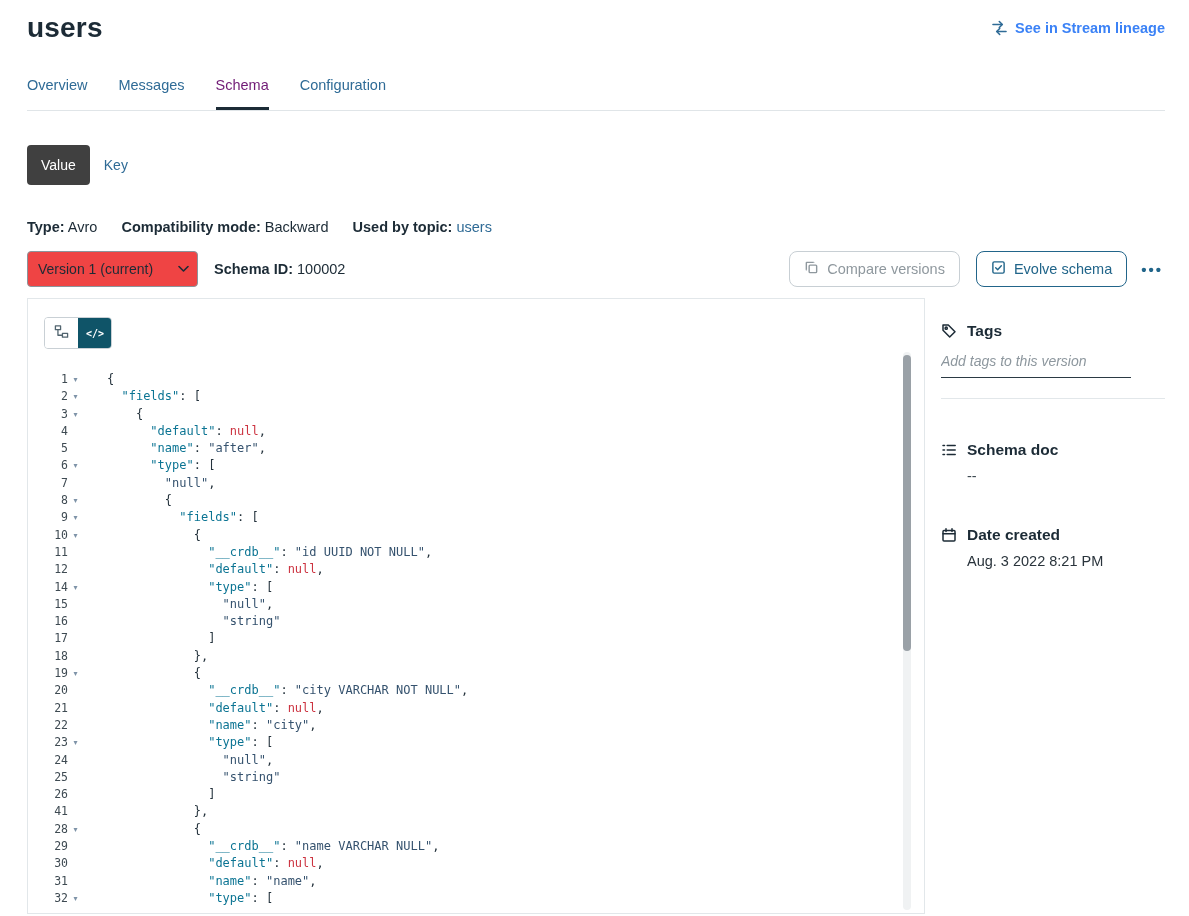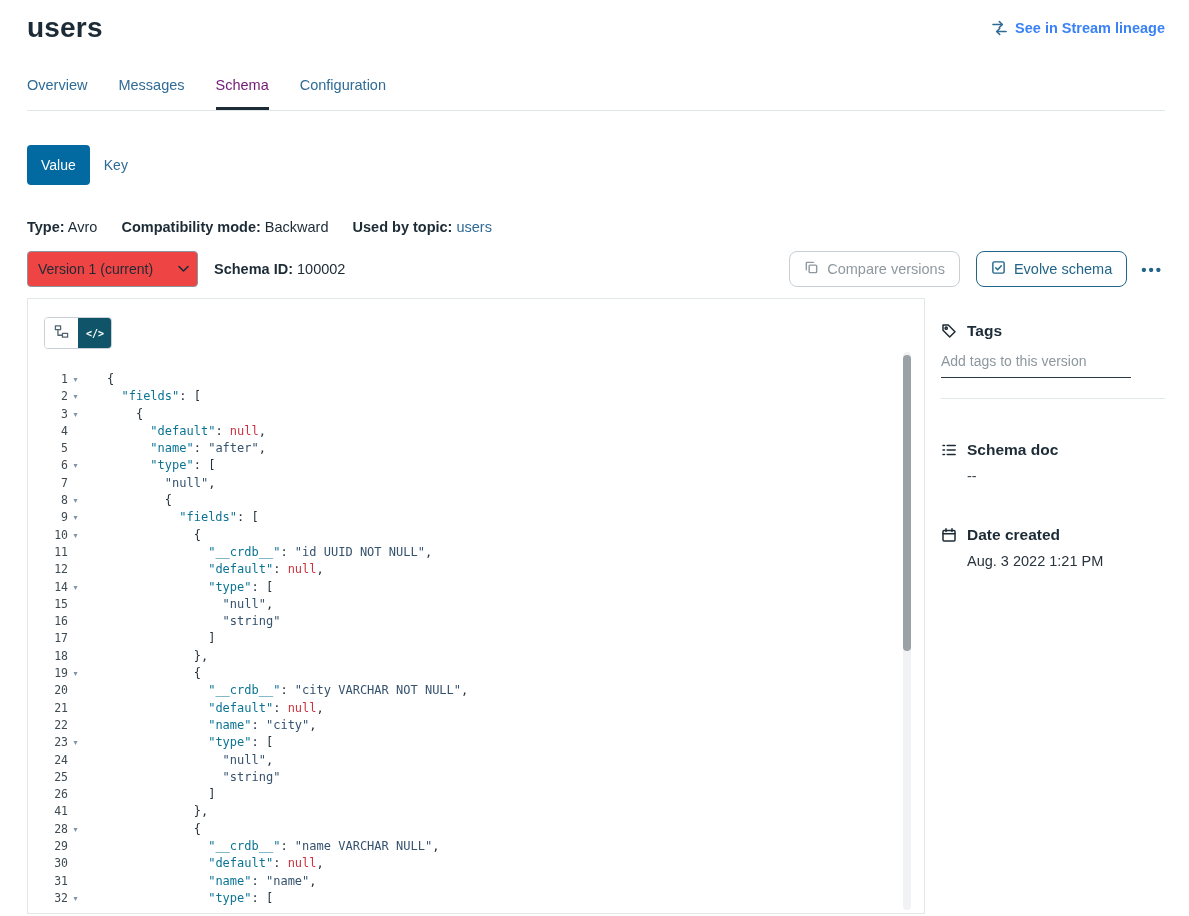--- a/index.html
+++ b/index.html
@@ -18,21 +18,21 @@
   .lineage-link { display: flex; align-items: center; gap: 7px; color: #3b82f6; font-size: 14.5px; font-weight: 600; cursor: pointer; }
   .lineage-link svg { display: block; }
 
   
   .tabs { margin-top: 30px; border-bottom: 1px solid #e0e5e8; }
   .tab { display: inline-block; margin-right: 31px; padding-bottom: 14px; font-size: 14.5px; font-weight: 500; color: #2f6b96; border-bottom: 3px solid transparent; cursor: pointer; }
   .tab.active { color: #701a75; border-bottom-color: #1c2b36; }
 
   
   .toggle-row { margin-top: 34px; display: flex; align-items: center; }
-  .btn-value { background: #0369a1; color: #fff; border: none; border-radius: 4px; padding: 12px 14px; font-size: 14px; font-family: inherit; cursor: pointer; }
+  .btn-value { background: #404040; color: #fff; border: none; border-radius: 4px; padding: 12px 14px; font-size: 14px; font-family: inherit; cursor: pointer; }
   .btn-key { background: transparent; border: none; color: #2f6b96; font-size: 14px; font-family: inherit; padding: 8px 14px; cursor: pointer; }
 
   
   .meta-row { margin-top: 34px; font-size: 14.5px; }
   .meta-group { margin-right: 20px; }
   .meta-label { font-weight: 700; }
   .meta-link { color: #2f6b96; cursor: pointer; }
 
   
   .controls-row { margin-top: 16px; display: flex; align-items: center; }
@@ -69,21 +69,21 @@
   .ts { color: #35526e; }
   .tn { color: #cc3340; }
 
   .scroll-track { position: absolute; top: 53px; bottom: 3px; right: 13px; width: 8px; background: #f0f2f3; border-radius: 4px; }
   .scroll-thumb { position: absolute; top: 3px; left: 0; width: 8px; height: 296px; background: #9aa1a7; border-radius: 4px; cursor: pointer; }
 
   
   .sidebar { margin-left: 16px; padding-top: 24px; width: 224px; }
   .sb-header { display: flex; align-items: center; gap: 10px; font-size: 15.5px; font-weight: 600; color: #1c2b36; }
   .sb-header svg { display: block; flex: none; }
-  .tags-input { margin-top: 10px; width: 190px; border: none; border-bottom: 1px solid #2b3a44; padding: 3px 0 8px; font-family: inherit; font-size: 14px; color: #1c2b36; outline: none; background: transparent; }
+  .tags-input { margin-top: 10px; width: 190px; border: none; border-bottom: 1px solid #2b3a44; padding: 3px 0 8px; font-family: inherit; font-size: 14px; color: #1c2b36; outline: none; background: transparent; font-style: italic; }
   .tags-input::placeholder { color: #8d979e; }
   .sb-divider { margin-top: 20px; border-top: 1px solid #e2e7ea; }
   .sb-section-doc { margin-top: 42px; }
   .sb-section-date { margin-top: 42px; }
   .sb-value { margin-top: 9px; margin-left: 26px; font-size: 14.5px; color: #3f4a52; }
 </style>
 </head>
 <body>
 
 <div class="app">
@@ -363,18 +363,18 @@
         <div class="sb-header">
           <span>
             <svg width="16" height="16" viewBox="0 0 16 16" fill="none" stroke="#1c2b36" stroke-width="1.5" stroke-linecap="round" stroke-linejoin="round">
               <rect x="2" y="3.5" width="12" height="10.5" rx="1"></rect>
               <path d="M2 6.8h12"></path>
               <path d="M5 1.8v2.6M11 1.8v2.6"></path>
             </svg>
           </span>
           <span>Date created</span>
         </div>
-        <div class="sb-value" style="color:#2a343c;">Aug. 3 2022 1:21 PM</div>
+        <div class="sb-value" style="color:#2a343c;">Aug. 3 2022 8:21 PM</div>
       </div>
     </aside>
 
   </div>
 </div>
 
 </body></html>

